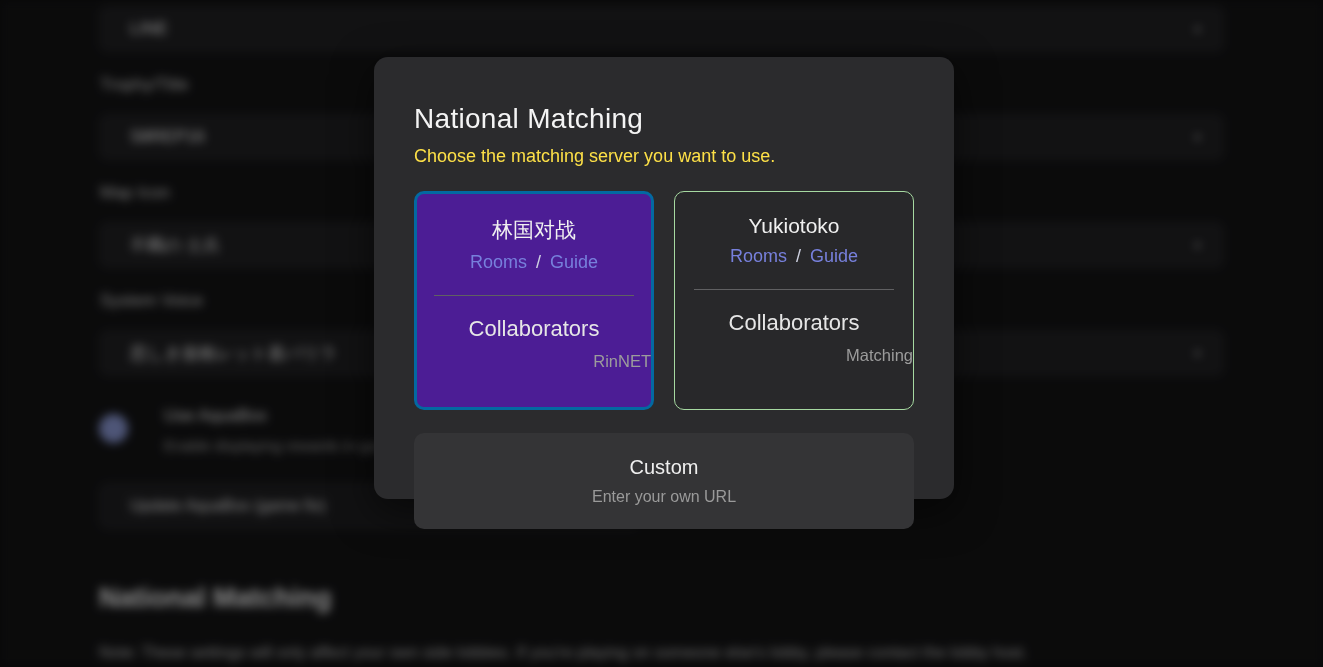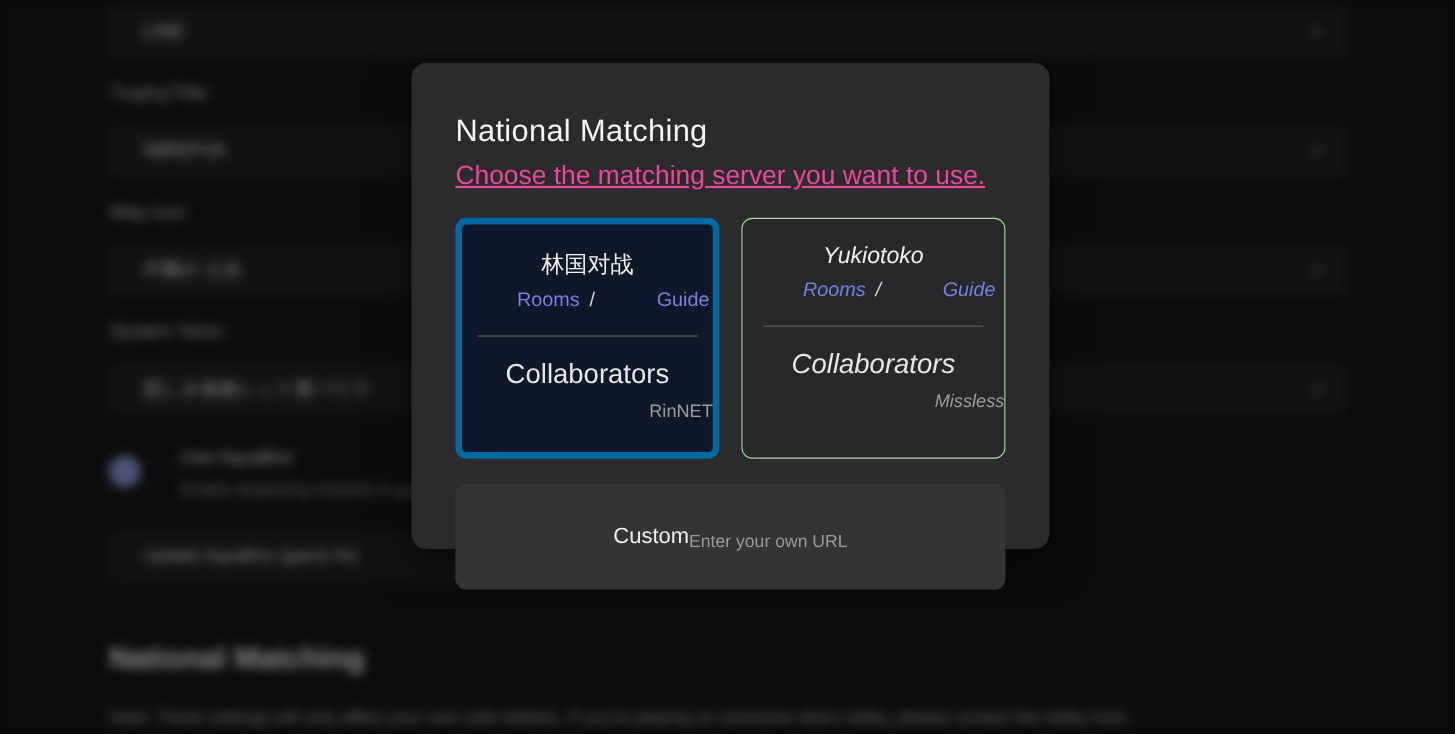--- a/index.html
+++ b/index.html
@@ -53,49 +53,49 @@
   .overlay { position:absolute; inset:0; background:rgba(0,0,0,0.38); }
 
   
   .modal {
     position:absolute; left:374px; top:57px; width:580px; height:442px;
     background:#2b2b2d; border-radius:14px;
     box-shadow:0 12px 40px rgba(0,0,0,0.55);
     padding:46px 40px 40px 40px;
   }
   .modal-title { font-size:28px; font-weight:500; color:#f4f4f4; letter-spacing:0.3px; }
-  .modal-subtitle { margin-top:11px; font-size:24px; color:#ec4899;text-decoration:underline; }
+  .modal-subtitle { margin-top:11px; font-size:18px; color:#fde047; }
 
   .server-grid {
     margin-top:24px;
     display:grid; grid-template-columns:1fr 1fr; gap:20px;
   }
   .server-card {
     height:219px; border-radius:10px;
-    background:#0f172a; border:6px solid #0369a1;
+    background:#4c1d95; border:3px solid #0369a1;
     text-align:center; padding-top:22px; cursor:pointer;
   }
   .server-card.selected {
-    background:#28282a; border:1px solid #a6d9a1;font-style:italic;
+    background:#28282a; border:1px solid #a6d9a1;
   }
   .server-name { font-size:21px; color:#f0f0f0; }
   .server-links { margin-top:8px; font-size:18px; }
-  .server-links a { color:#7780dc; text-decoration:none; cursor:pointer;margin-left:47px; }
+  .server-links a { color:#7780dc; text-decoration:none; cursor:pointer; }
   .server-links .sep { color:#cfd2e2; margin:0 4px; }
   .card-divider {
     width:200px; margin:22px auto 0 auto;
     border:none; border-top:1px solid #606062;
   }
-  .collab-title { margin-top:20px; font-size:25px; color:#e6e6e6; }
+  .collab-title { margin-top:20px; font-size:22px; color:#e6e6e6; }
   .collab-list { margin-top:6px; font-size:16.5px; color:#9c9c9c; line-height:27px;text-align:right; }
 
   .custom-card {
     margin-top:23px; height:96px; border-radius:10px;
     background:#343436; cursor:pointer;
-    display:flex; flex-direction:row; align-items:center; justify-content:center;
+    display:flex; flex-direction:column; align-items:center; justify-content:center;
   }
   .custom-title { font-size:20px; color:#efefef; }
   .custom-subtitle { margin-top:9px; font-size:16px; color:#9a9a9a;text-align:right; }
 </style>
 </head>
 <body>
 
 <div class="backdrop">
 
   <div class="bg-input" style="top:6px;">
@@ -154,21 +154,21 @@
     </div>
 
     <div class="server-card selected">
       <div class="server-name">Yukiotoko</div>
       <div class="server-links">
         <a>Rooms</a><span class="sep"> / </span><a>Guide</a>
       </div>
       <hr class="card-divider">
       <div class="collab-title">Collaborators</div>
       <div class="collab-list">
-        <div>Missless</div>
+        <div>Matching</div>
       </div>
     </div>
 
   </div>
 
   <div class="custom-card">
     <div class="custom-title">Custom</div>
     <div class="custom-subtitle">Enter your own URL</div>
   </div>
 </div>

